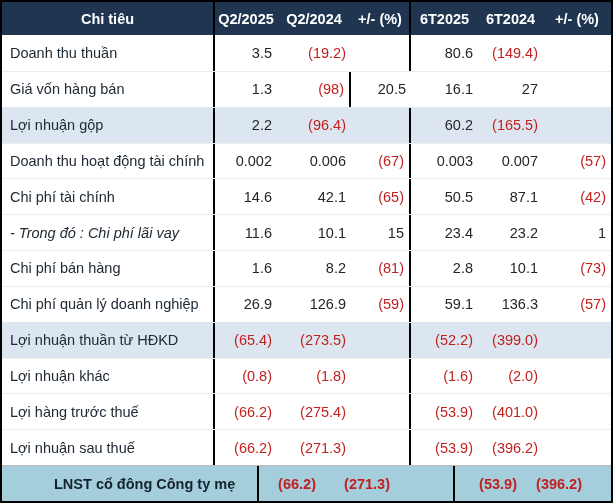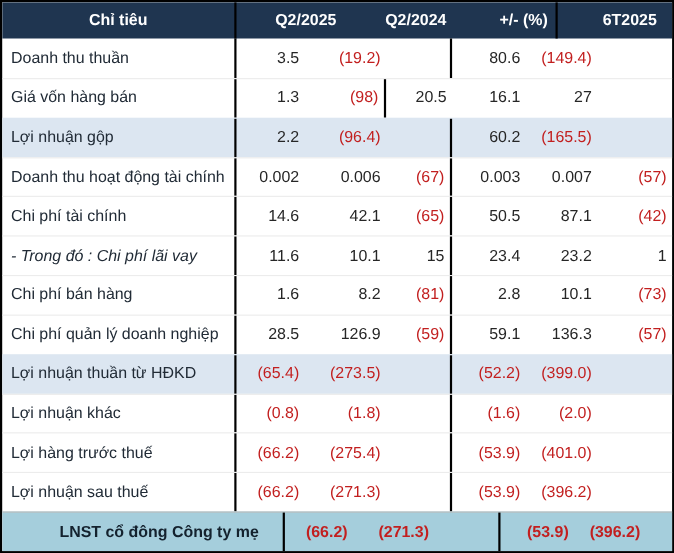--- a/index.html
+++ b/index.html
@@ -3,21 +3,21 @@
 <meta charset="utf-8">
 <style>
   html,body{margin:0;padding:0;background:#fff;font-family:"Liberation Sans",sans-serif;}
   .table-wrap{
     width:613px;height:503px;box-sizing:border-box;
     border:2px solid #000;background:#fff;overflow:hidden;
   }
   .hdr{
     display:grid;height:33px;
     grid-template-columns:213px 62px 74px 60px 67px 65px 68px;
-    background:var(--header_bg);color:#fff;font-weight:bold;font-size:14.5px;gap:32px;
+    background:var(--header_bg);color:#fff;font-weight:bold;font-size:14.5px;
   }
   .hdr .hcell{display:flex;align-items:center;justify-content:center;white-space:nowrap;}
   .hdr .hcell.hlabel{border-right:2px solid #000;}
   .hdr .hcell.hsplit{border-right:2px solid #000;}
   .tbody{
     display:grid;height:466px;grid-template-rows:repeat(13,1fr);
   }
   .row{
     display:grid;grid-template-columns:213px 62px 74px 60px 67px 65px 68px;
     font-size:14.5px;color:var(--text);border-top:1px solid #ececec;
@@ -104,21 +104,21 @@
     <div class="cell label">Chi phí bán hàng</div>
     <div class="cell num">1.6</div>
     <div class="cell num">8.2</div>
     <div class="cell num split neg">(81)</div>
     <div class="cell num">2.8</div>
     <div class="cell num">10.1</div>
     <div class="cell num neg">(73)</div>
   </div>
       <div class="row">
     <div class="cell label">Chi phí quản lý doanh nghiệp</div>
-    <div class="cell num">28.5</div>
+    <div class="cell num">26.9</div>
     <div class="cell num">126.9</div>
     <div class="cell num split neg">(59)</div>
     <div class="cell num">59.1</div>
     <div class="cell num">136.3</div>
     <div class="cell num neg">(57)</div>
   </div>
       <div class="row band">
     <div class="cell label">Lợi nhuận thuần từ HĐKD</div>
     <div class="cell num neg">(65.4)</div>
     <div class="cell num neg">(273.5)</div>

